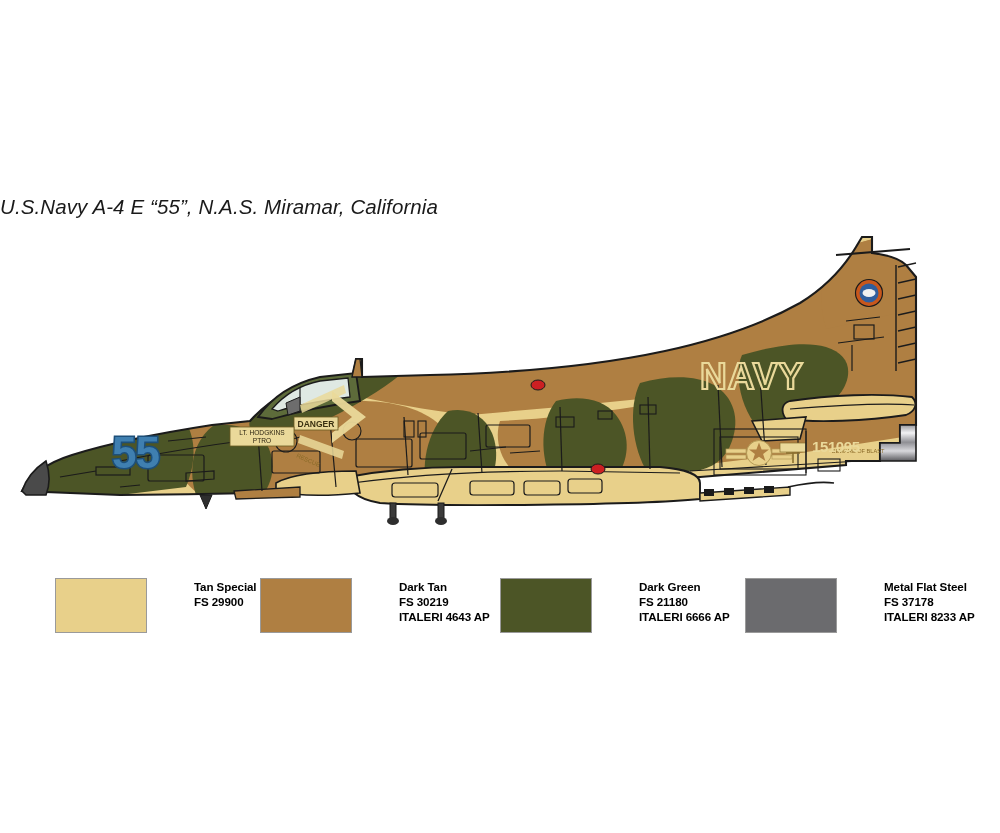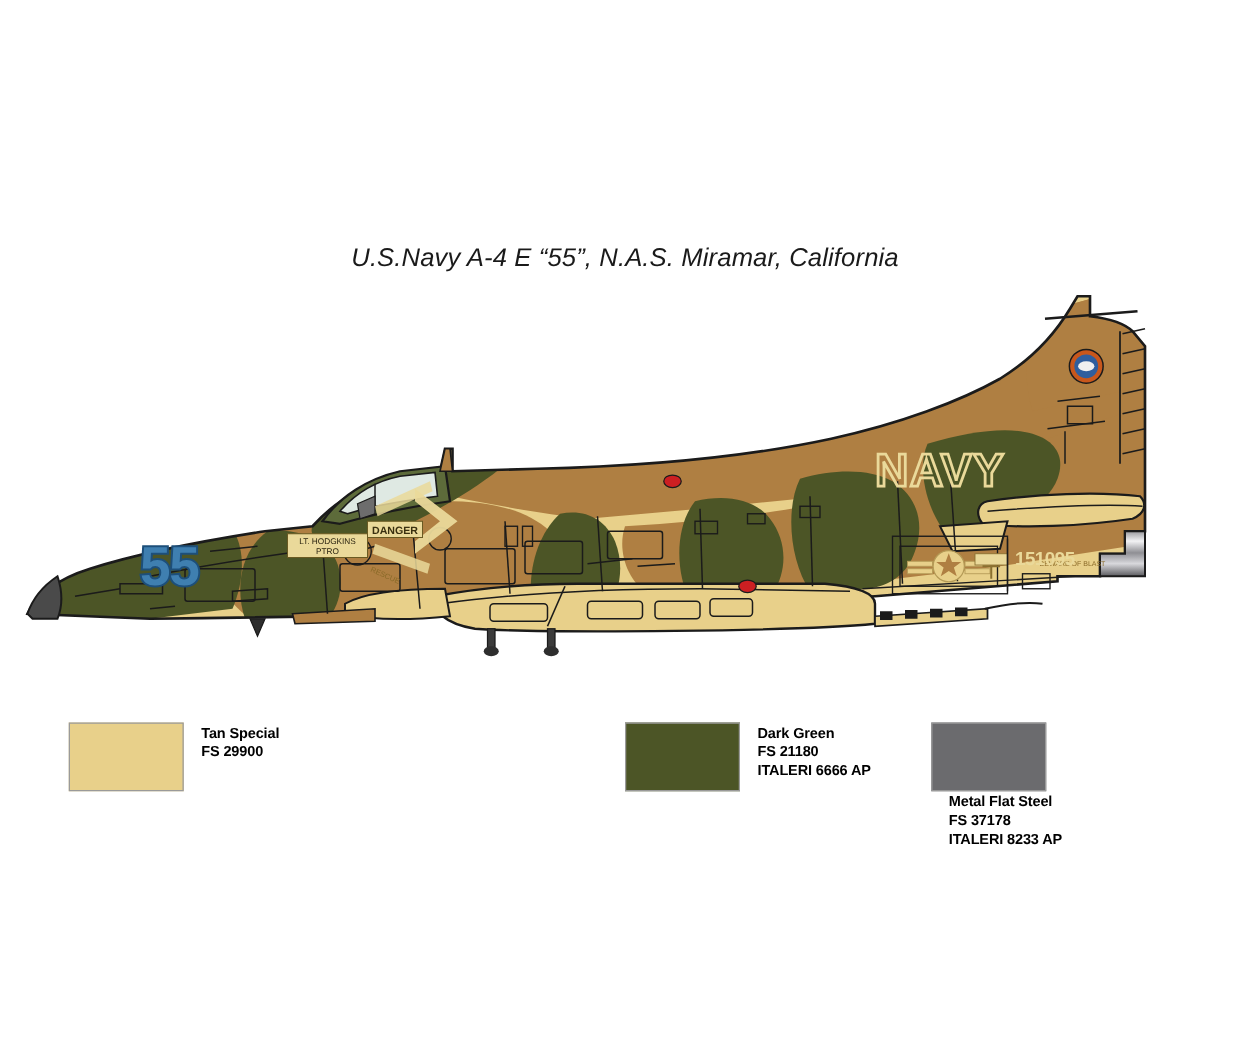--- a/index.html
+++ b/index.html
@@ -19,21 +19,20 @@
     inset: 0;
     background: #ffffff;
   }
 
   
   .caption {
     position: absolute;
     left: 0;
     right: 0;
     top: 195px;
-    text-align: center;
     font-family: "Liberation Sans", sans-serif;
     font-style: italic;
     font-weight: 500;
     font-size: 20.5px;
     letter-spacing: 0.1px;
     color: #1a1a1a;
     white-space: nowrap;
   }
 
   
@@ -70,26 +69,26 @@
   .legend-text {
     margin-left: 14px;
     padding-top: 1px;
     font-family: "Liberation Sans", sans-serif;
     font-weight: bold;
     font-size: 11.6px;
     line-height: 15.2px;
     color: #000000;
     white-space: nowrap;
   }
-  .legend-text div { letter-spacing: -0.1px; }
+  .legend-text div { letter-spacing: -0.1px; margin-left: 33px; }
 
   .it-0 { left: 55px; }
   .it-1 { left: 260px; }
   .it-2 { left: 500px; justify-content: space-between; }
-  .it-3 { left: 745px; flex-direction: column; }
+  .it-3 { left: 745px; }
 </style>
 </head>
 <body>
 
 <div id="page">
 
   <div class="caption">U.S.Navy A-4 E “55”, N.A.S. Miramar, California</div>
 
   <div class="artwork">
     <svg viewBox="0 0 1000 330" width="1000" height="330" xmlns="http://www.w3.org/2000/svg">
@@ -362,20 +361,28 @@
 
     <div class="legend-item it-0">
       <div class="swatch" style="background:#E8D08A"></div>
       <div class="legend-text">
         <div>Tan Special</div>
         <div>FS 29900</div>
         <div></div>
       </div>
     </div>
 
+    <div class="legend-item it-1">
+      <div class="swatch" style="background:#AF7F42"></div>
+      <div class="legend-text">
+        <div>Dark Tan</div>
+        <div>FS 30219</div>
+        <div>ITALERI 4643 AP</div>
+      </div>
+    </div>
 
     <div class="legend-item it-2">
       <div class="swatch" style="background:#4C5526"></div>
       <div class="legend-text">
         <div>Dark Green</div>
         <div>FS 21180</div>
         <div>ITALERI 6666 AP</div>
       </div>
     </div>
 

